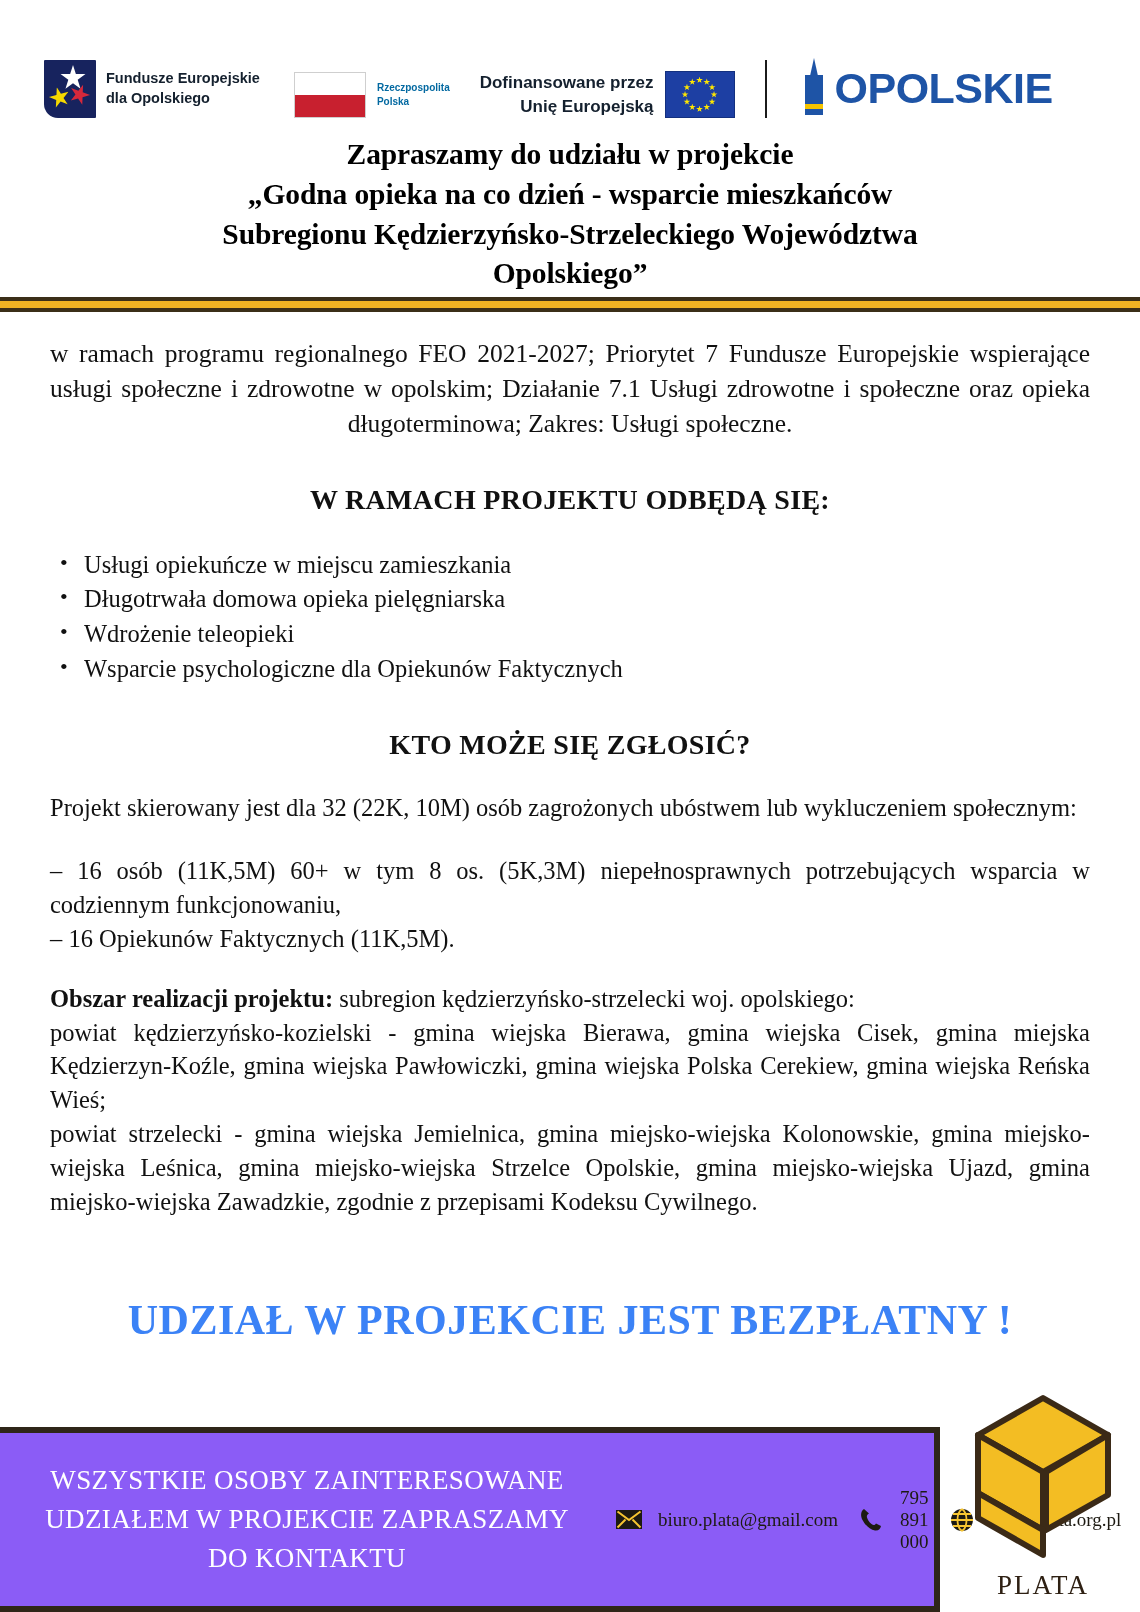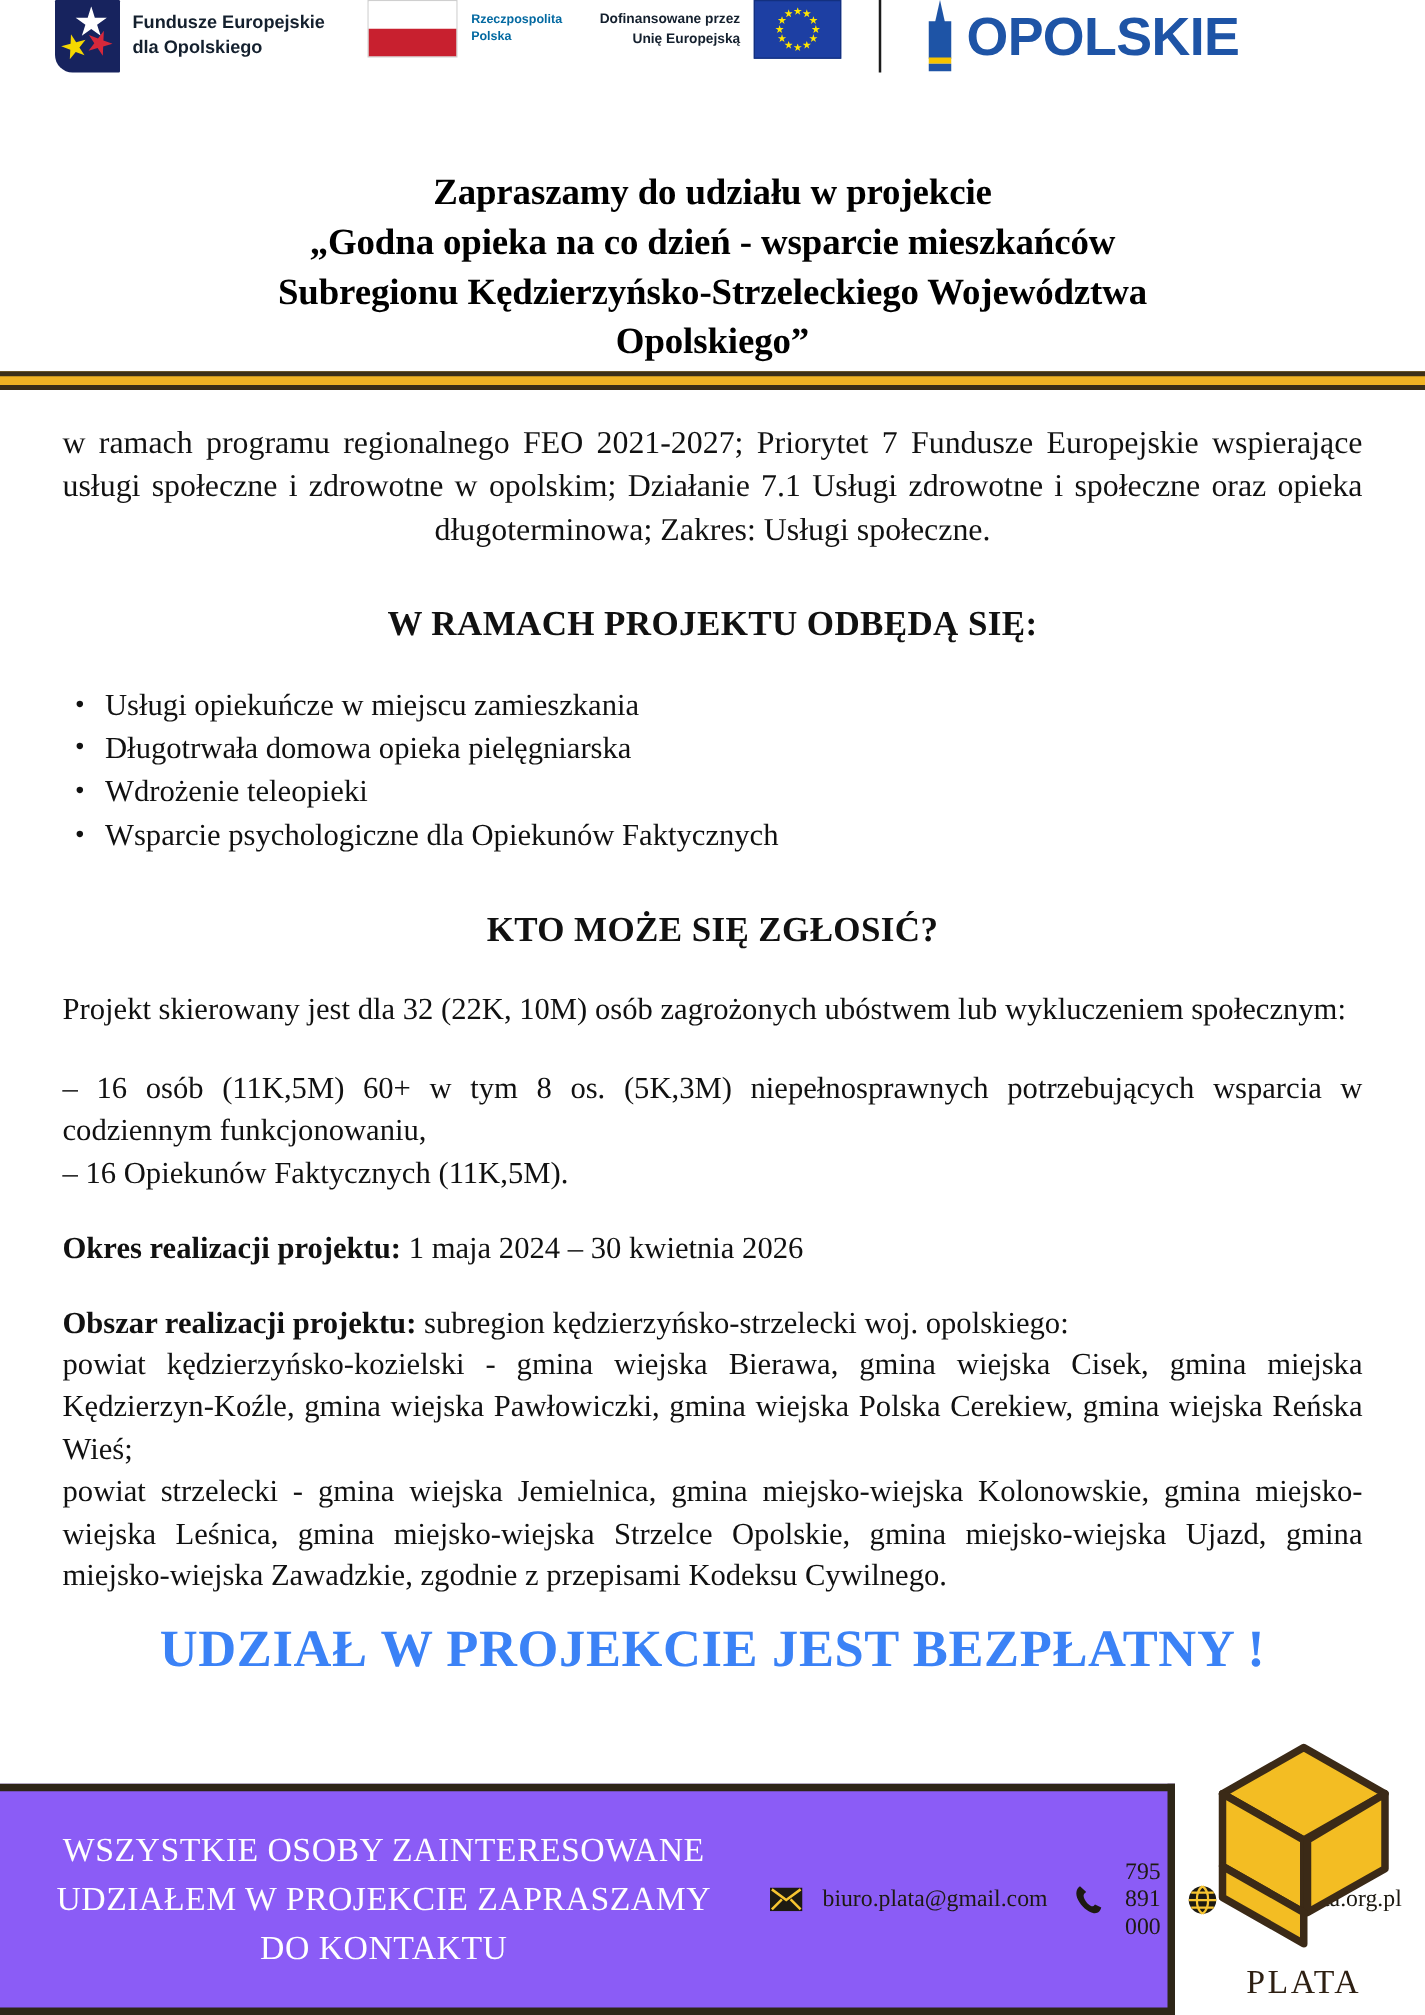--- a/index.html
+++ b/index.html
@@ -16,21 +16,21 @@
     overflow: hidden;
   }
 
   
   .logo-strip {
     position: absolute;
     top: 0; left: 0;
     width: 1140px;
     height: 118px;
     display: flex;
-    align-items: flex-start;
+    align-items: flex-end;
     padding: 0 44px;
     box-sizing: border-box;
     gap: 0;
   }
   .logo-block { display: flex; align-items: center; }
 
   
   .fe-logo { gap: 10px; }
   .fe-mark {
     width: 52px; height: 58px;
@@ -71,21 +71,21 @@
     line-height: 1.38;
     color: #0369a1;
     white-space: nowrap;
   }
 
   
   .ue-logo { gap: 11px; margin-left: 30px; }
   .ue-text {
     font-family: "Liberation Sans", sans-serif;
     font-weight: bold;
-    font-size: 11px;
+    font-size: 17px;
     line-height: 1.38;
     color: #14202e;
     text-align: right;
     white-space: nowrap;
   }
   .eu-flag {
     width: 70px; height: 47px;
     background: #1d3fa3;
     position: relative;
     border: 1px solid #13307f;
@@ -375,23 +375,20 @@
     <li>Wdrożenie teleopieki</li>
     <li>Wsparcie psychologiczne dla Opiekunów Faktycznych</li>
   </ul>
 
   <div class="section-head">KTO MOŻE SIĘ ZGŁOSIĆ?</div>
 
   <p class="body-just">Projekt skierowany jest dla 32 (22K, 10M) osób zagrożonych ubóstwem lub wykluczeniem społecznym:</p>
   <p class="body-just">– 16 osób (11K,5M) 60+ w tym 8 os. (5K,3M) niepełnosprawnych potrzebujących wsparcia w codziennym funkcjonowaniu,</p>
   <p class="body-plain">– 16 Opiekunów Faktycznych (11K,5M).</p>
 
-  <p class="kv">
-    <b>Okres realizacji projektu:</b><span> 1 maja 2024 – 30 kwietnia 2026</span>
-  </p>
 
   <div class="area-block">
     <p class="area-line-plain">
       <b>Obszar realizacji projektu:</b><span> subregion kędzierzyńsko-strzelecki woj. opolskiego:</span>
     </p>
     <p class="area-line">powiat kędzierzyńsko-kozielski - gmina wiejska Bierawa, gmina wiejska Cisek, gmina miejska Kędzierzyn-Koźle, gmina wiejska Pawłowiczki, gmina wiejska Polska Cerekiew, gmina wiejska Reńska Wieś;</p>
     <p class="area-line">powiat strzelecki - gmina wiejska Jemielnica, gmina miejsko-wiejska Kolonowskie, gmina miejsko-wiejska Leśnica, gmina miejsko-wiejska Strzelce Opolskie, gmina miejsko-wiejska Ujazd, gmina miejsko-wiejska Zawadzkie, zgodnie z przepisami Kodeksu Cywilnego.</p>
   </div>
 </div>
 

